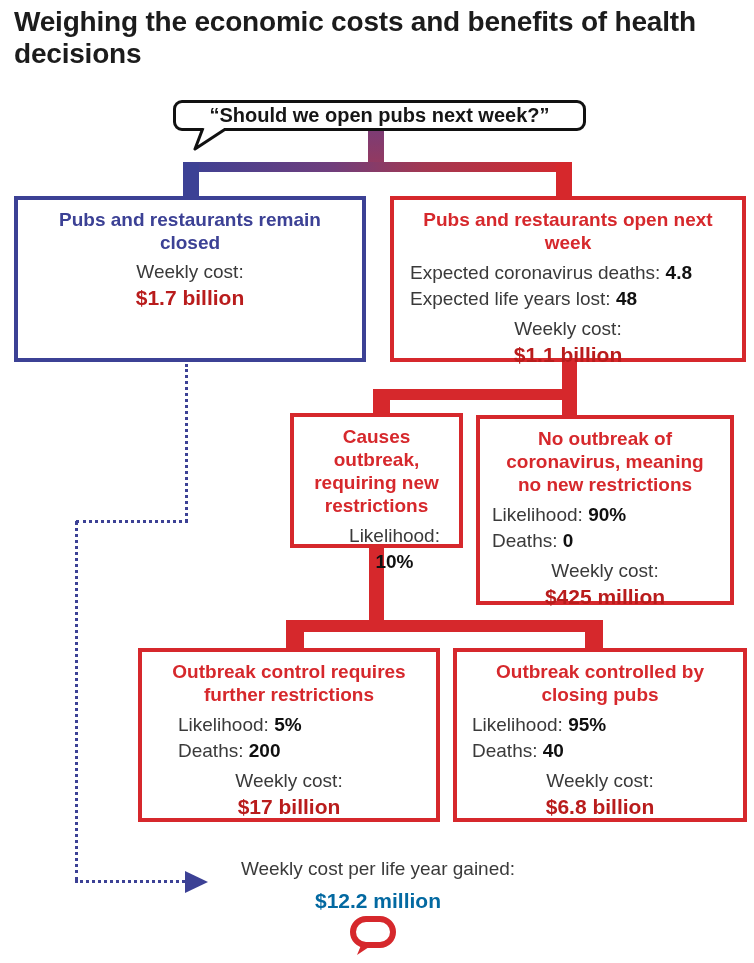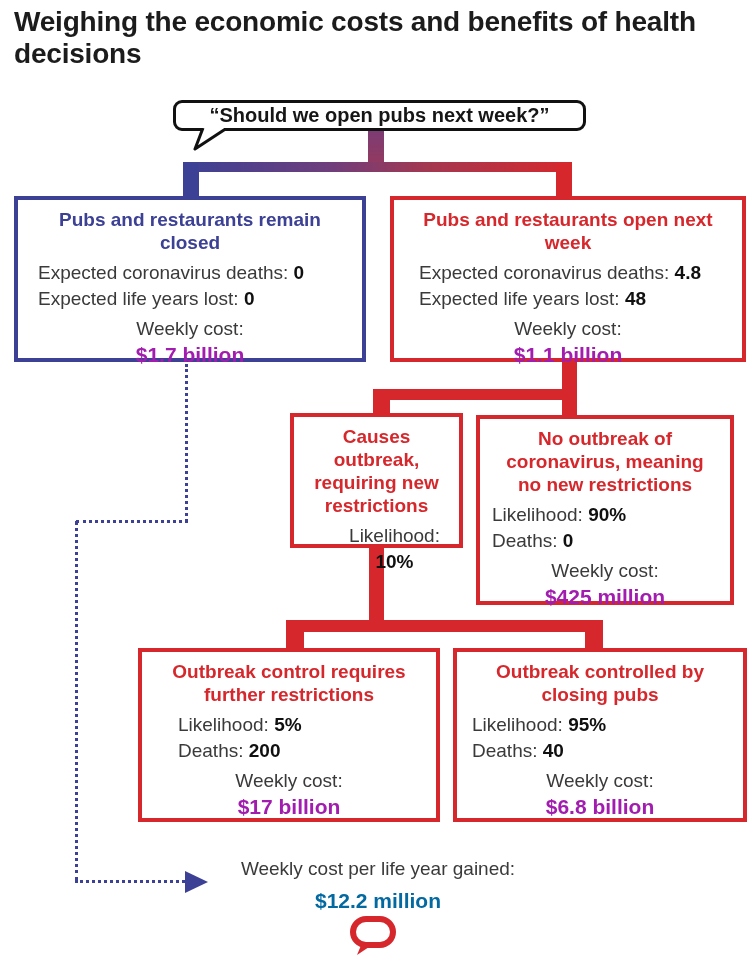--- a/index.html
+++ b/index.html
@@ -43,21 +43,21 @@
   .node.blue{border:4px solid #3c4195;}
   .node.red{border:4px solid #d6282c;}
   .node-title{
     font-weight:bold;font-size:19px;line-height:1.21;margin:9px auto 5px auto;
   }
   .node.blue .node-title{color:#3c4195;}
   .node.red .node-title{color:#d6282c;}
   .facts{text-align:left;font-size:19px;line-height:1.38;color:#3a3a3a;padding-left:36px;}
   .facts b{color:#101010;}
   .cost{margin-top:5px;font-size:19px;color:#3a3a3a;line-height:1.25;}
-  .cost b{display:block;font-size:21px;color:#a21caf;margin-top:1px;}
+  .cost b{display:block;font-size:21px;color:#b91c1c;margin-top:1px;}
 
   
   .dot-v{position:absolute;border-left:3px dotted #3c4195;z-index:0;}
   .dot-h{position:absolute;border-top:3px dotted #3c4195;z-index:0;}
   .arrow-right{
     position:absolute;left:185px;top:871px;width:0;height:0;z-index:2;
     border-left:23px solid #3c4195;border-top:11px solid transparent;border-bottom:11px solid transparent;
   }
 
   
@@ -96,33 +96,29 @@
   <div class="conn red-conn" style="left:585px;top:624px;width:18px;height:26px;"></div>
 
   <div class="dot-v" style="left:185px;top:364px;height:158px;"></div>
   <div class="dot-h" style="left:76px;top:520px;width:112px;"></div>
   <div class="dot-v" style="left:75px;top:521px;height:360px;"></div>
   <div class="dot-h" style="left:75px;top:880px;width:110px;"></div>
   <div class="arrow-right"></div>
 
   <div class="node blue" style="left:14px;top:196px;width:352px;height:166px;">
     <div class="node-title" style="max-width:268px;">Pubs and restaurants remain closed</div>
-    <div class="facts" style="padding-left:20px;">
-      <div><span>Expected coronavirus deaths: </span><b>0</b></div>
-      <div><span>Expected life years lost: </span><b>0</b></div>
-    </div>
     <div class="cost">
       <span>Weekly cost:</span>
       <b>$1.7 billion</b>
     </div>
   </div>
 
   <div class="node red" style="left:390px;top:196px;width:356px;height:166px;">
     <div class="node-title" style="max-width:300px;">Pubs and restaurants open next week</div>
-    <div class="facts" style="padding-left:25px;">
+    <div class="facts" style="padding-left:16px;">
       <div><span>Expected coronavirus deaths: </span><b>4.8</b></div>
       <div><span>Expected life years lost: </span><b>48</b></div>
     </div>
     <div class="cost">
       <span>Weekly cost:</span>
       <b>$1.1 billion</b>
     </div>
   </div>
 
   <div class="node red" style="left:290px;top:413px;width:173px;height:135px;">

